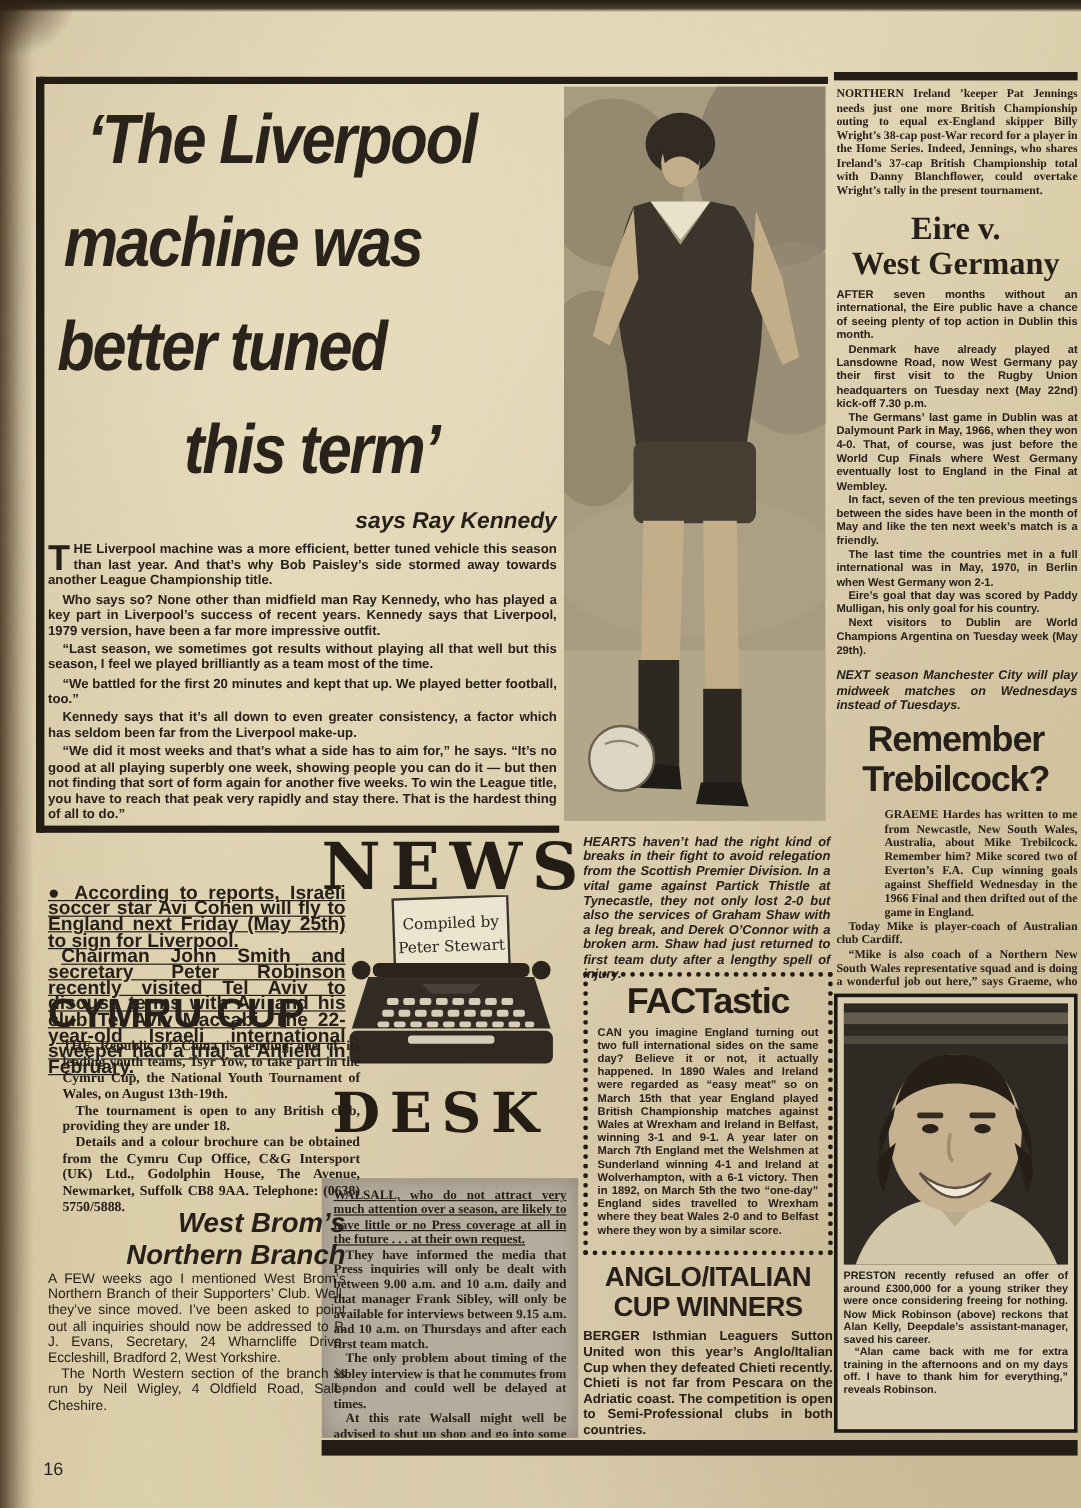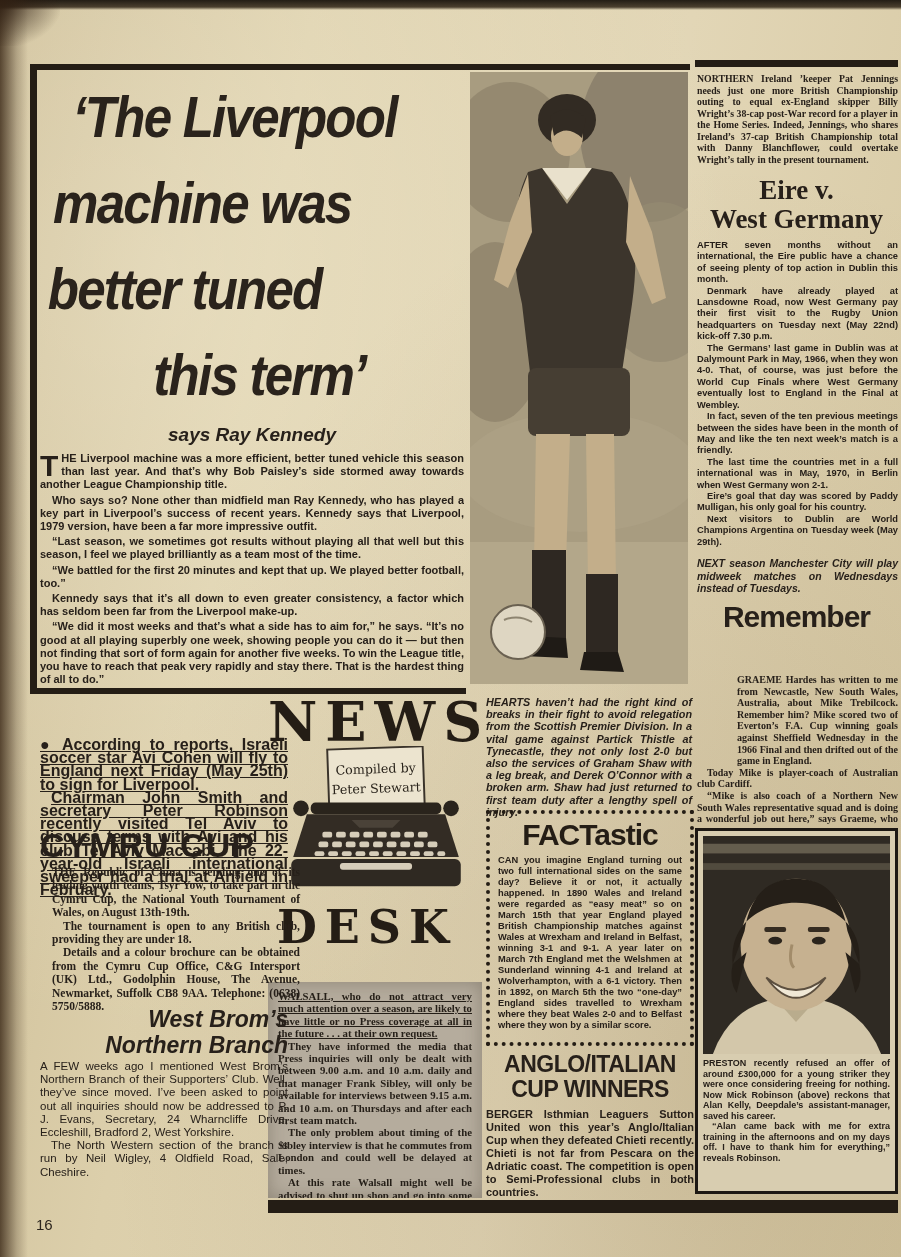--- a/index.html
+++ b/index.html
@@ -23,21 +23,21 @@
   #rule-top-right{left:695px;top:60px;width:203px;height:7px;}
   #rule-left-main{left:30px;top:64px;width:7px;height:630px;}
   #rule-bottom-main{left:33px;top:688px;width:433px;height:6px;}
   #bar-bottom{left:268px;top:1200px;width:630px;height:13px;}
 
   
   #headline{left:46px;top:74px;width:430px;}
   .hl{font-weight:bold;font-style:italic;font-size:58px;line-height:86px;letter-spacing:-2px;
       color:#2a231c;white-space:nowrap;transform:scaleX(0.88);transform-origin:left center;}
   .hl1{padding-left:30px;} .hl2{padding-left:8px;} .hl3{padding-left:2px;} .hl4{padding-left:122px;}
-  #byline{left:40px;top:424px;width:424px;text-align:center;font-weight:bold;font-style:italic;font-size:19px;}
+  #byline{left:40px;top:424px;width:424px;text-align:right;font-weight:bold;font-style:italic;font-size:19px;}
 
   
   #main-body{left:40px;top:452px;width:424px;height:236px;overflow:hidden;
      font-weight:bold;font-size:11px;line-height:13.2px;text-align:justify;}
   #main-body p{margin:0 0 2px 0;text-indent:12px;}
   #main-body p.first{text-indent:0;}
   .dropcap{float:left;font-size:30px;line-height:25px;font-weight:bold;padding:1px 3px 0 0;}
 
   
   #player-photo{left:470px;top:72px;width:218px;height:612px;}
@@ -247,20 +247,21 @@
     <p>The Germans’ last game in Dublin was at Dalymount Park in May, 1966, when they won 4-0. That, of course, was just before the World Cup Finals where West Germany eventually lost to England in the Final at Wembley.</p>
     <p>In fact, seven of the ten previous meetings between the sides have been in the month of May and like the ten next week’s match is a friendly.</p>
     <p>The last time the countries met in a full international was in May, 1970, in Berlin when West Germany won 2-1.</p>
     <p>Eire’s goal that day was scored by Paddy Mulligan, his only goal for his country.</p>
     <p>Next visitors to Dublin are World Champions Argentina on Tuesday week (May 29th).</p>
   </div>
   <div id="next-note" class="abs">NEXT season Manchester City will play midweek matches on Wednesdays instead of Tuesdays.</div>
 
   <div id="trebilcock-heading" class="abs">
     <div>Remember</div>
+    <div>Trebilcock?</div>
   </div>
   <div id="trebilcock-body" class="abs">
     <p class="first">GRAEME Hardes has written to me from Newcastle, New South Wales, Australia, about Mike Trebilcock. Remember him? Mike scored two of Everton’s F.A. Cup winning goals against Sheffield Wednesday in the 1966 Final and then drifted out of the game in England.</p>
     <p>Today Mike is player-coach of Australian club Cardiff.</p>
     <p>“Mike is also coach of a Northern New South Wales representative squad and is doing a wonderful job out here,” says Graeme, who also plays for Cardiff.</p>
   </div>
 
   <div id="robinson-box" class="abs">
     <svg id="robinson-photo" viewBox="0 0 189 225" preserveAspectRatio="none">
       <rect width="189" height="225" fill="#2f2a23"></rect>

